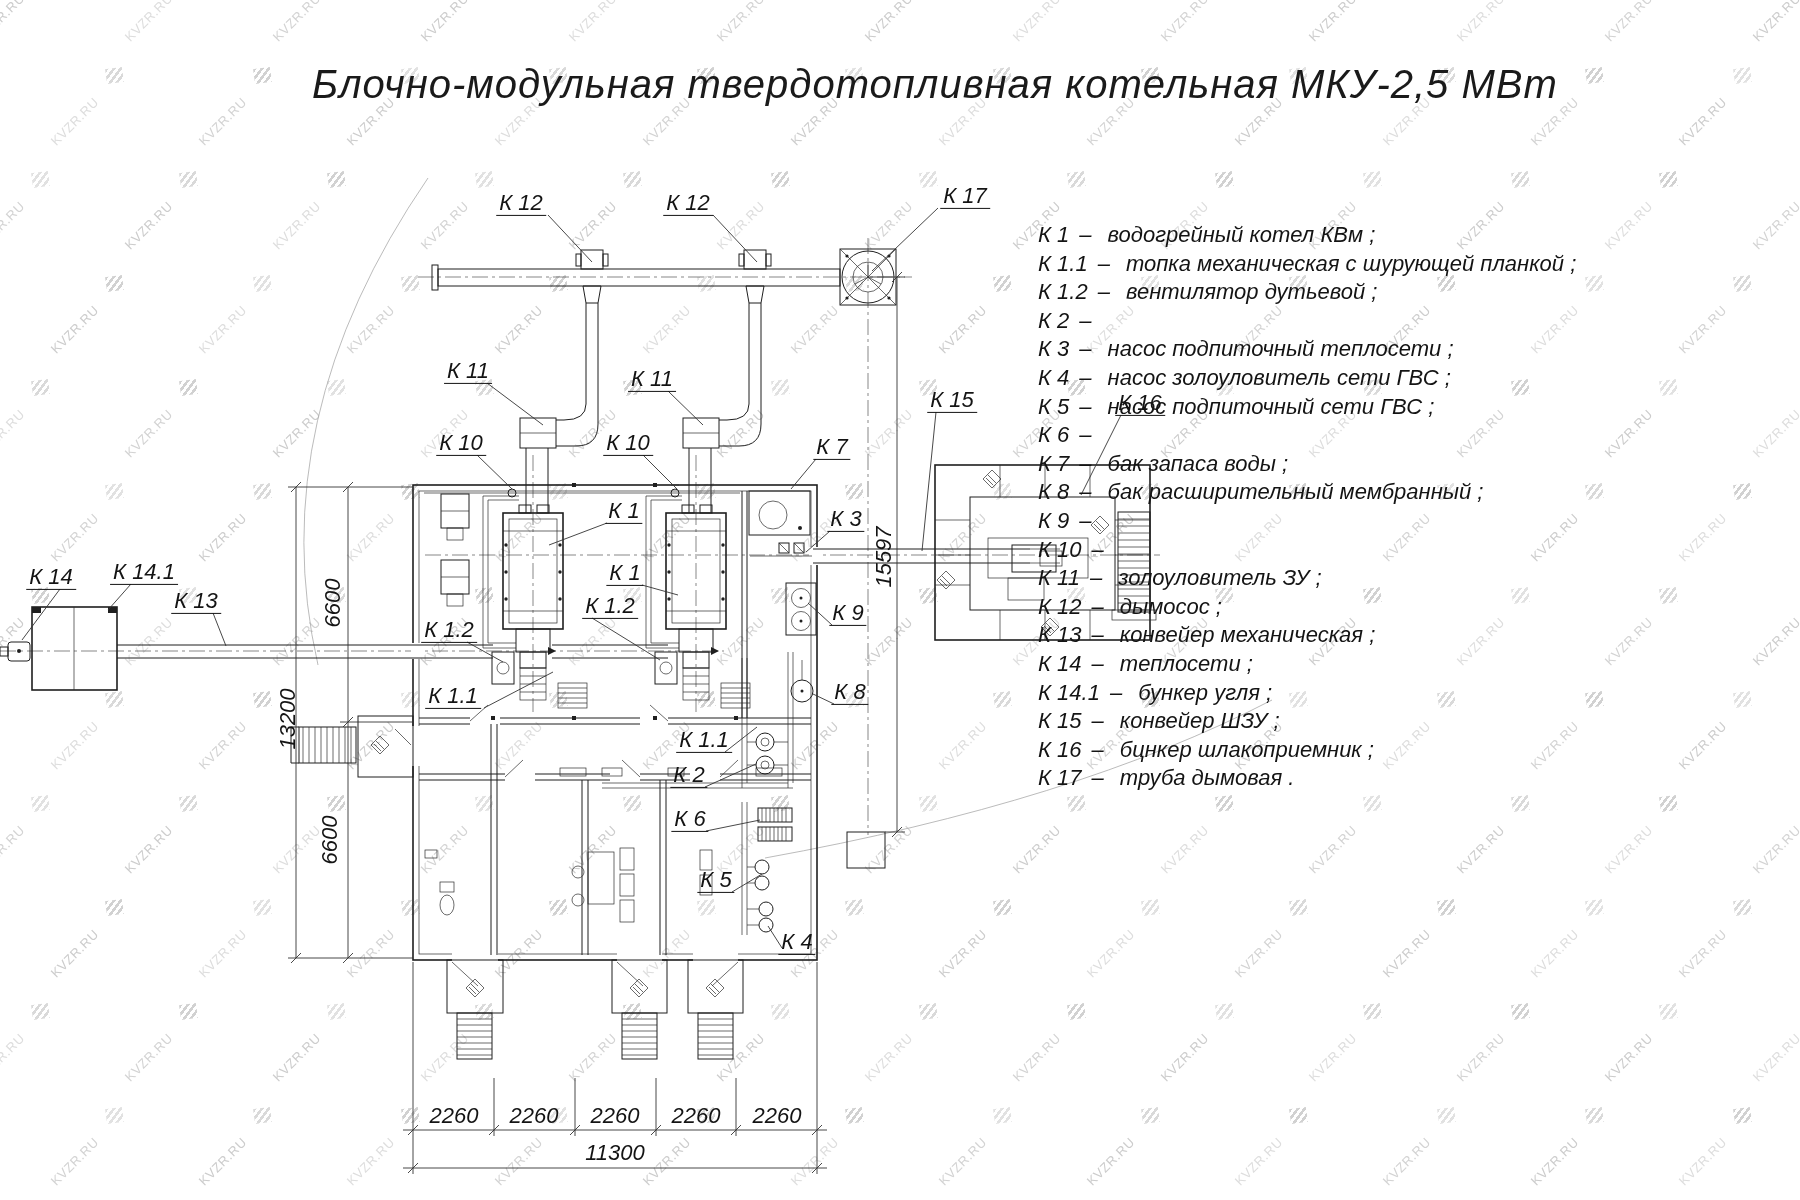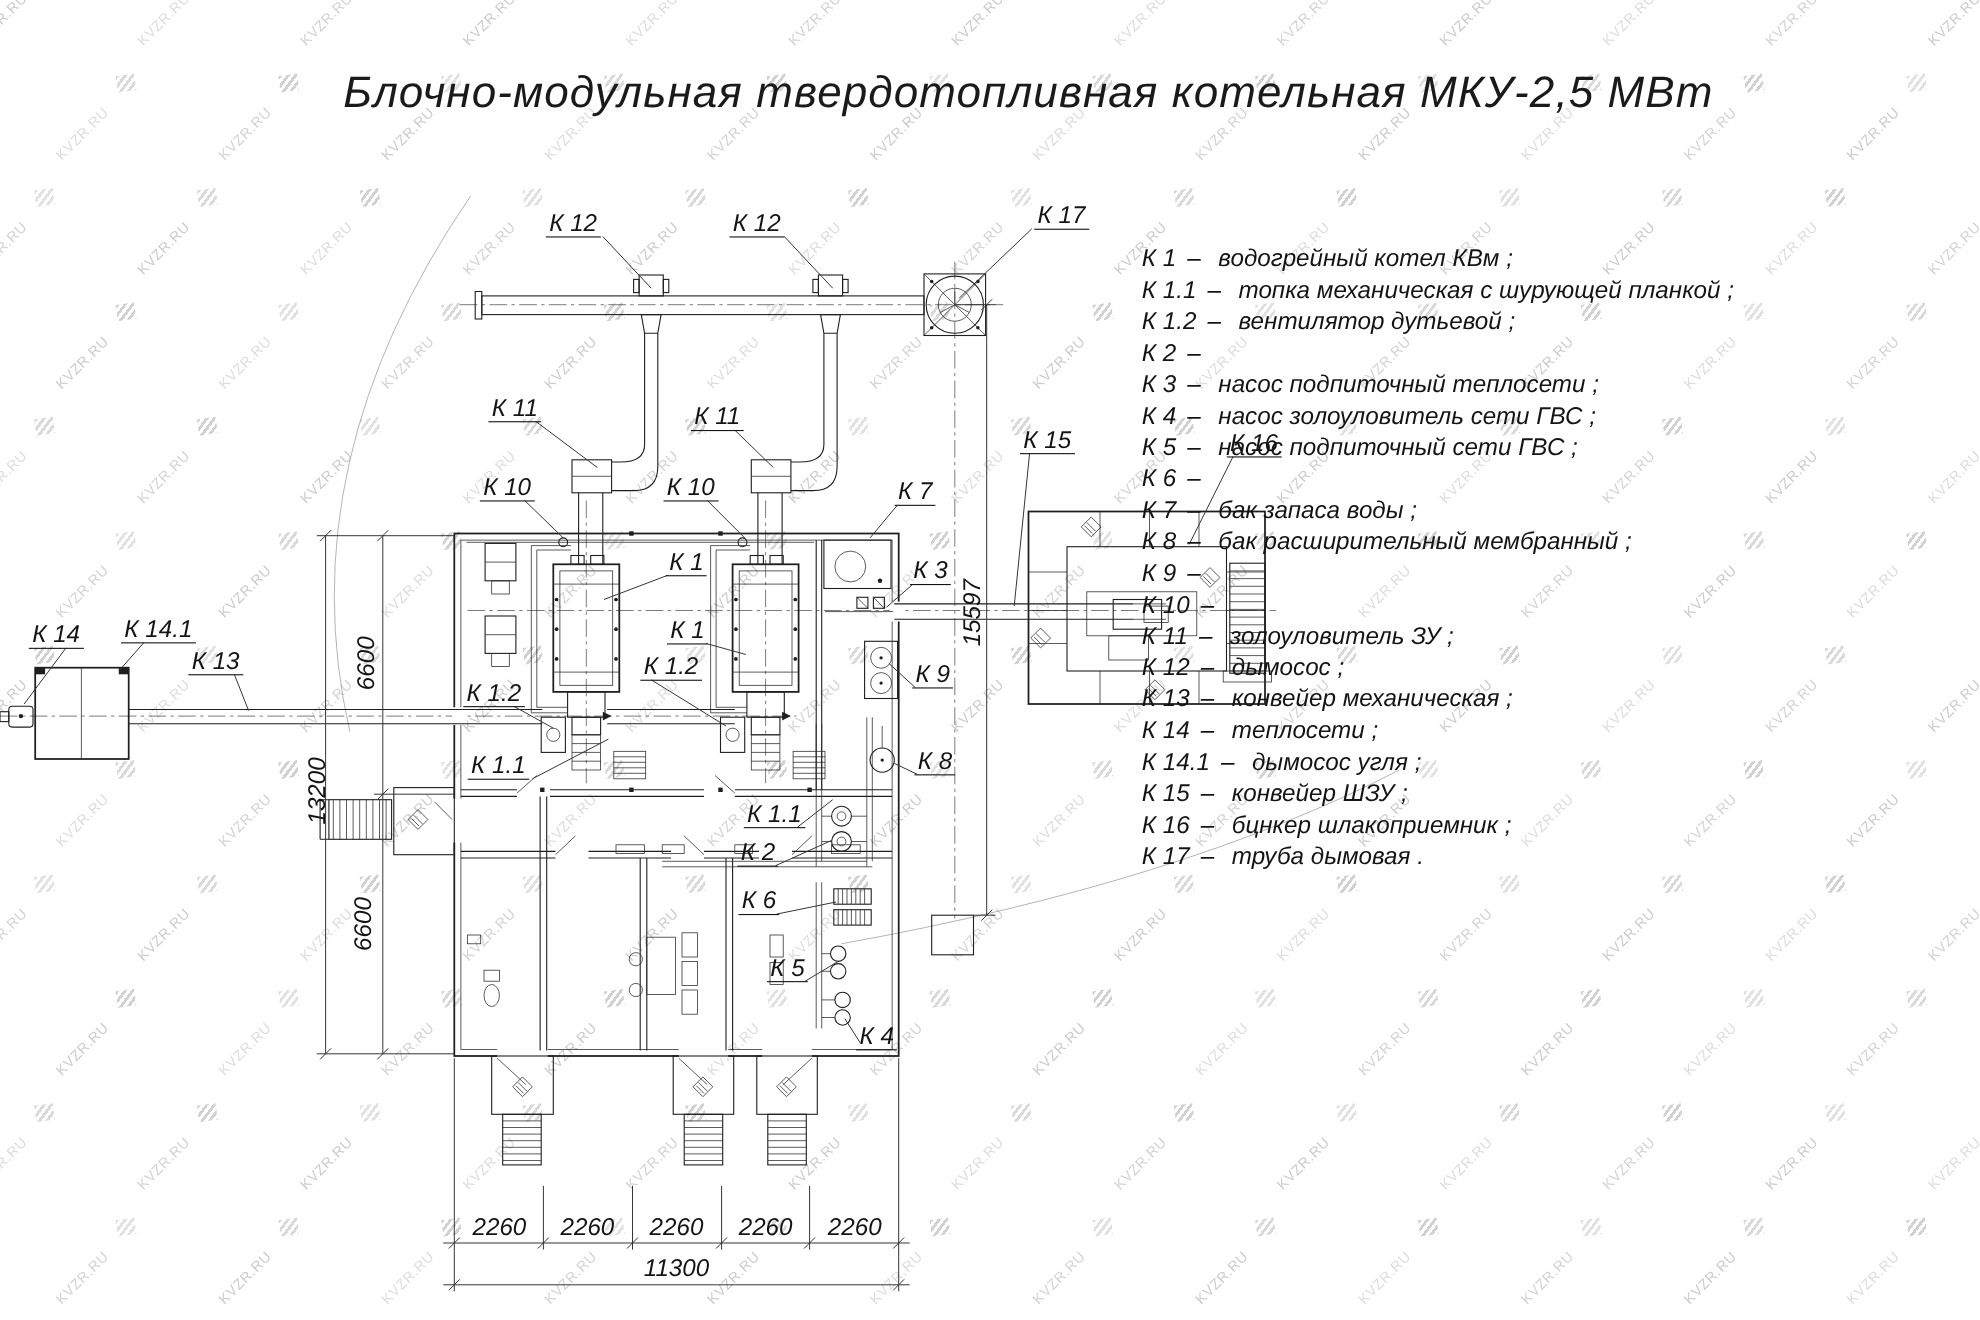--- a/index.html
+++ b/index.html
@@ -695,21 +695,21 @@
         <span class="lgtxt">конвейер механическая ;</span>
       </div>
       <div class="lgrow">
         <span class="lgcode">К 14</span>
         <span class="lgdash">–</span>
         <span class="lgtxt">теплосети ;</span>
       </div>
       <div class="lgrow">
         <span class="lgcode">К 14.1</span>
         <span class="lgdash">–</span>
-        <span class="lgtxt">дымосос угля ;</span>
+        <span class="lgtxt">бункер угля ;</span>
       </div>
       <div class="lgrow">
         <span class="lgcode">К 15</span>
         <span class="lgdash">–</span>
         <span class="lgtxt">конвейер ШЗУ ;</span>
       </div>
       <div class="lgrow">
         <span class="lgcode">К 16</span>
         <span class="lgdash">–</span>
         <span class="lgtxt">бцнкер шлакоприемник ;</span>

